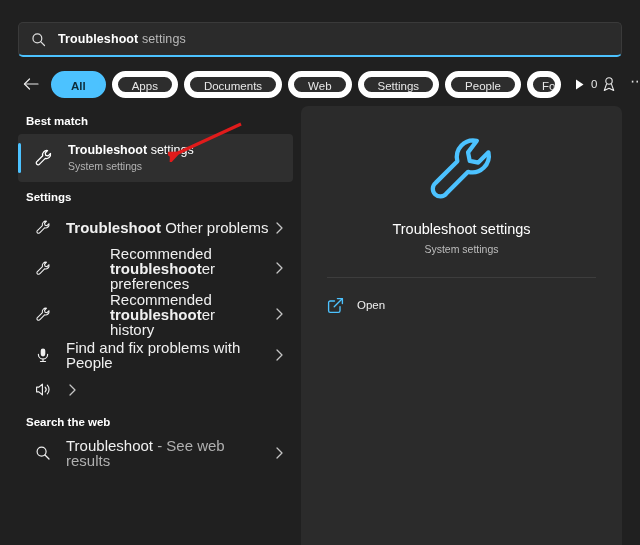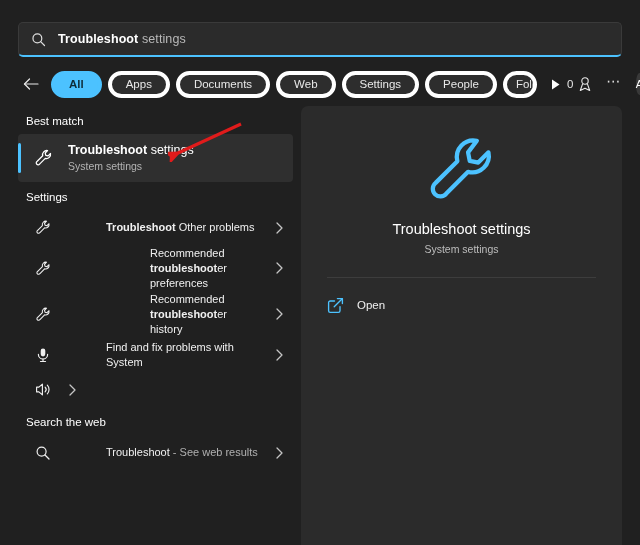--- a/index.html
+++ b/index.html
@@ -63,25 +63,25 @@
     display: flex; align-items: center; justify-content: center;
     margin-right: 7px;
     flex: 0 0 auto;
     cursor: default;
   }
   .pill {
     height: 27px;
     padding: 0 14px;
     border-radius: 14px;
     background: #2d2d2d;
-    border: 4px solid #ffffff;
+    border: 6px solid #ffffff;
     color: #e8e8e8;
     font-size: 11.5px;
     display: flex;
-    align-items: center;
+    align-items: flex-end;
     margin-right: 6px;
     white-space: nowrap;
     flex: 0 0 auto;
     box-sizing: border-box;
   }
   .pill.active {
     background: #4cc2ff;
     border-color: #4cc2ff;
     color: #0d2b38;
     font-weight: 600;
@@ -122,21 +122,21 @@
   
   .results {
     position: absolute;
     left: 18px;
     top: 106px;
     width: 275px;
     bottom: 0;
   }
   .section-title {
     font-size: 11.5px;
-    font-weight: 400;
+    font-weight: 700;
     color: #ffffff;
     padding: 9px 0 7px 8px;
   }
 
   .best-match {
     position: relative;
     height: 48px;
     background: #2f2f2f;
     border-radius: 4px;
     display: flex;
@@ -167,24 +167,23 @@
   }
   .row.tall { height: 46px; gap: 44px; }
   .row .r-icon {
     width: 18px; height: 18px;
     flex: 0 0 auto;
     margin-right: 14px;
     display: flex; align-items: center; justify-content: center;
   }
   .row .r-label {
     flex: 1 1 auto;
-    font-size: 11px;
+    font-size: 15px;
     line-height: 15px;
     color: #f0f0f0;
-    margin-left: 40px;
   }
   .row .r-label .b { font-weight: 700; }
   .row .r-label .dim { color: #b0b0b0; }
   .row .chev { width: 12px; flex: 0 0 auto; opacity: .85; display:flex; align-items:center; justify-content:center;}
 
   
   .preview {
     position: absolute;
     left: 301px;
     top: 106px;
@@ -369,21 +368,21 @@
 
   <div class="row">
     <span class="r-icon">
       <svg width="16" height="16" viewBox="0 0 16 16" fill="none" stroke="#f0f0f0" stroke-width="1.2">
         <rect x="5.7" y="1.4" width="4.6" height="8" rx="2.3" fill="#f0f0f0" stroke="none"></rect>
         <path d="M3.4 7.4a4.6 4.6 0 0 0 9.2 0" stroke-linecap="round"></path>
         <line x1="8" y1="12" x2="8" y2="14.3" stroke-linecap="round"></line>
         <line x1="5.5" y1="14.5" x2="10.5" y2="14.5" stroke-linecap="round"></line>
       </svg>
     </span>
-    <span class="r-label"><span>Find and fix problems with System</span></span>
+    <span class="r-label"><span>Find and fix problems with People</span></span>
     <span class="chev">
       <svg width="7" height="12" viewBox="0 0 7 12" fill="none" stroke="#e2e2e2" stroke-width="1.25">
         <polyline points="1,1 6,6 1,11" stroke-linecap="round" stroke-linejoin="round"></polyline>
       </svg>
     </span>
   </div>
 
   <div class="row">
     <span class="r-icon">
       <svg width="17" height="15" viewBox="0 0 17 15" fill="none" stroke="#f0f0f0" stroke-width="1.15">

